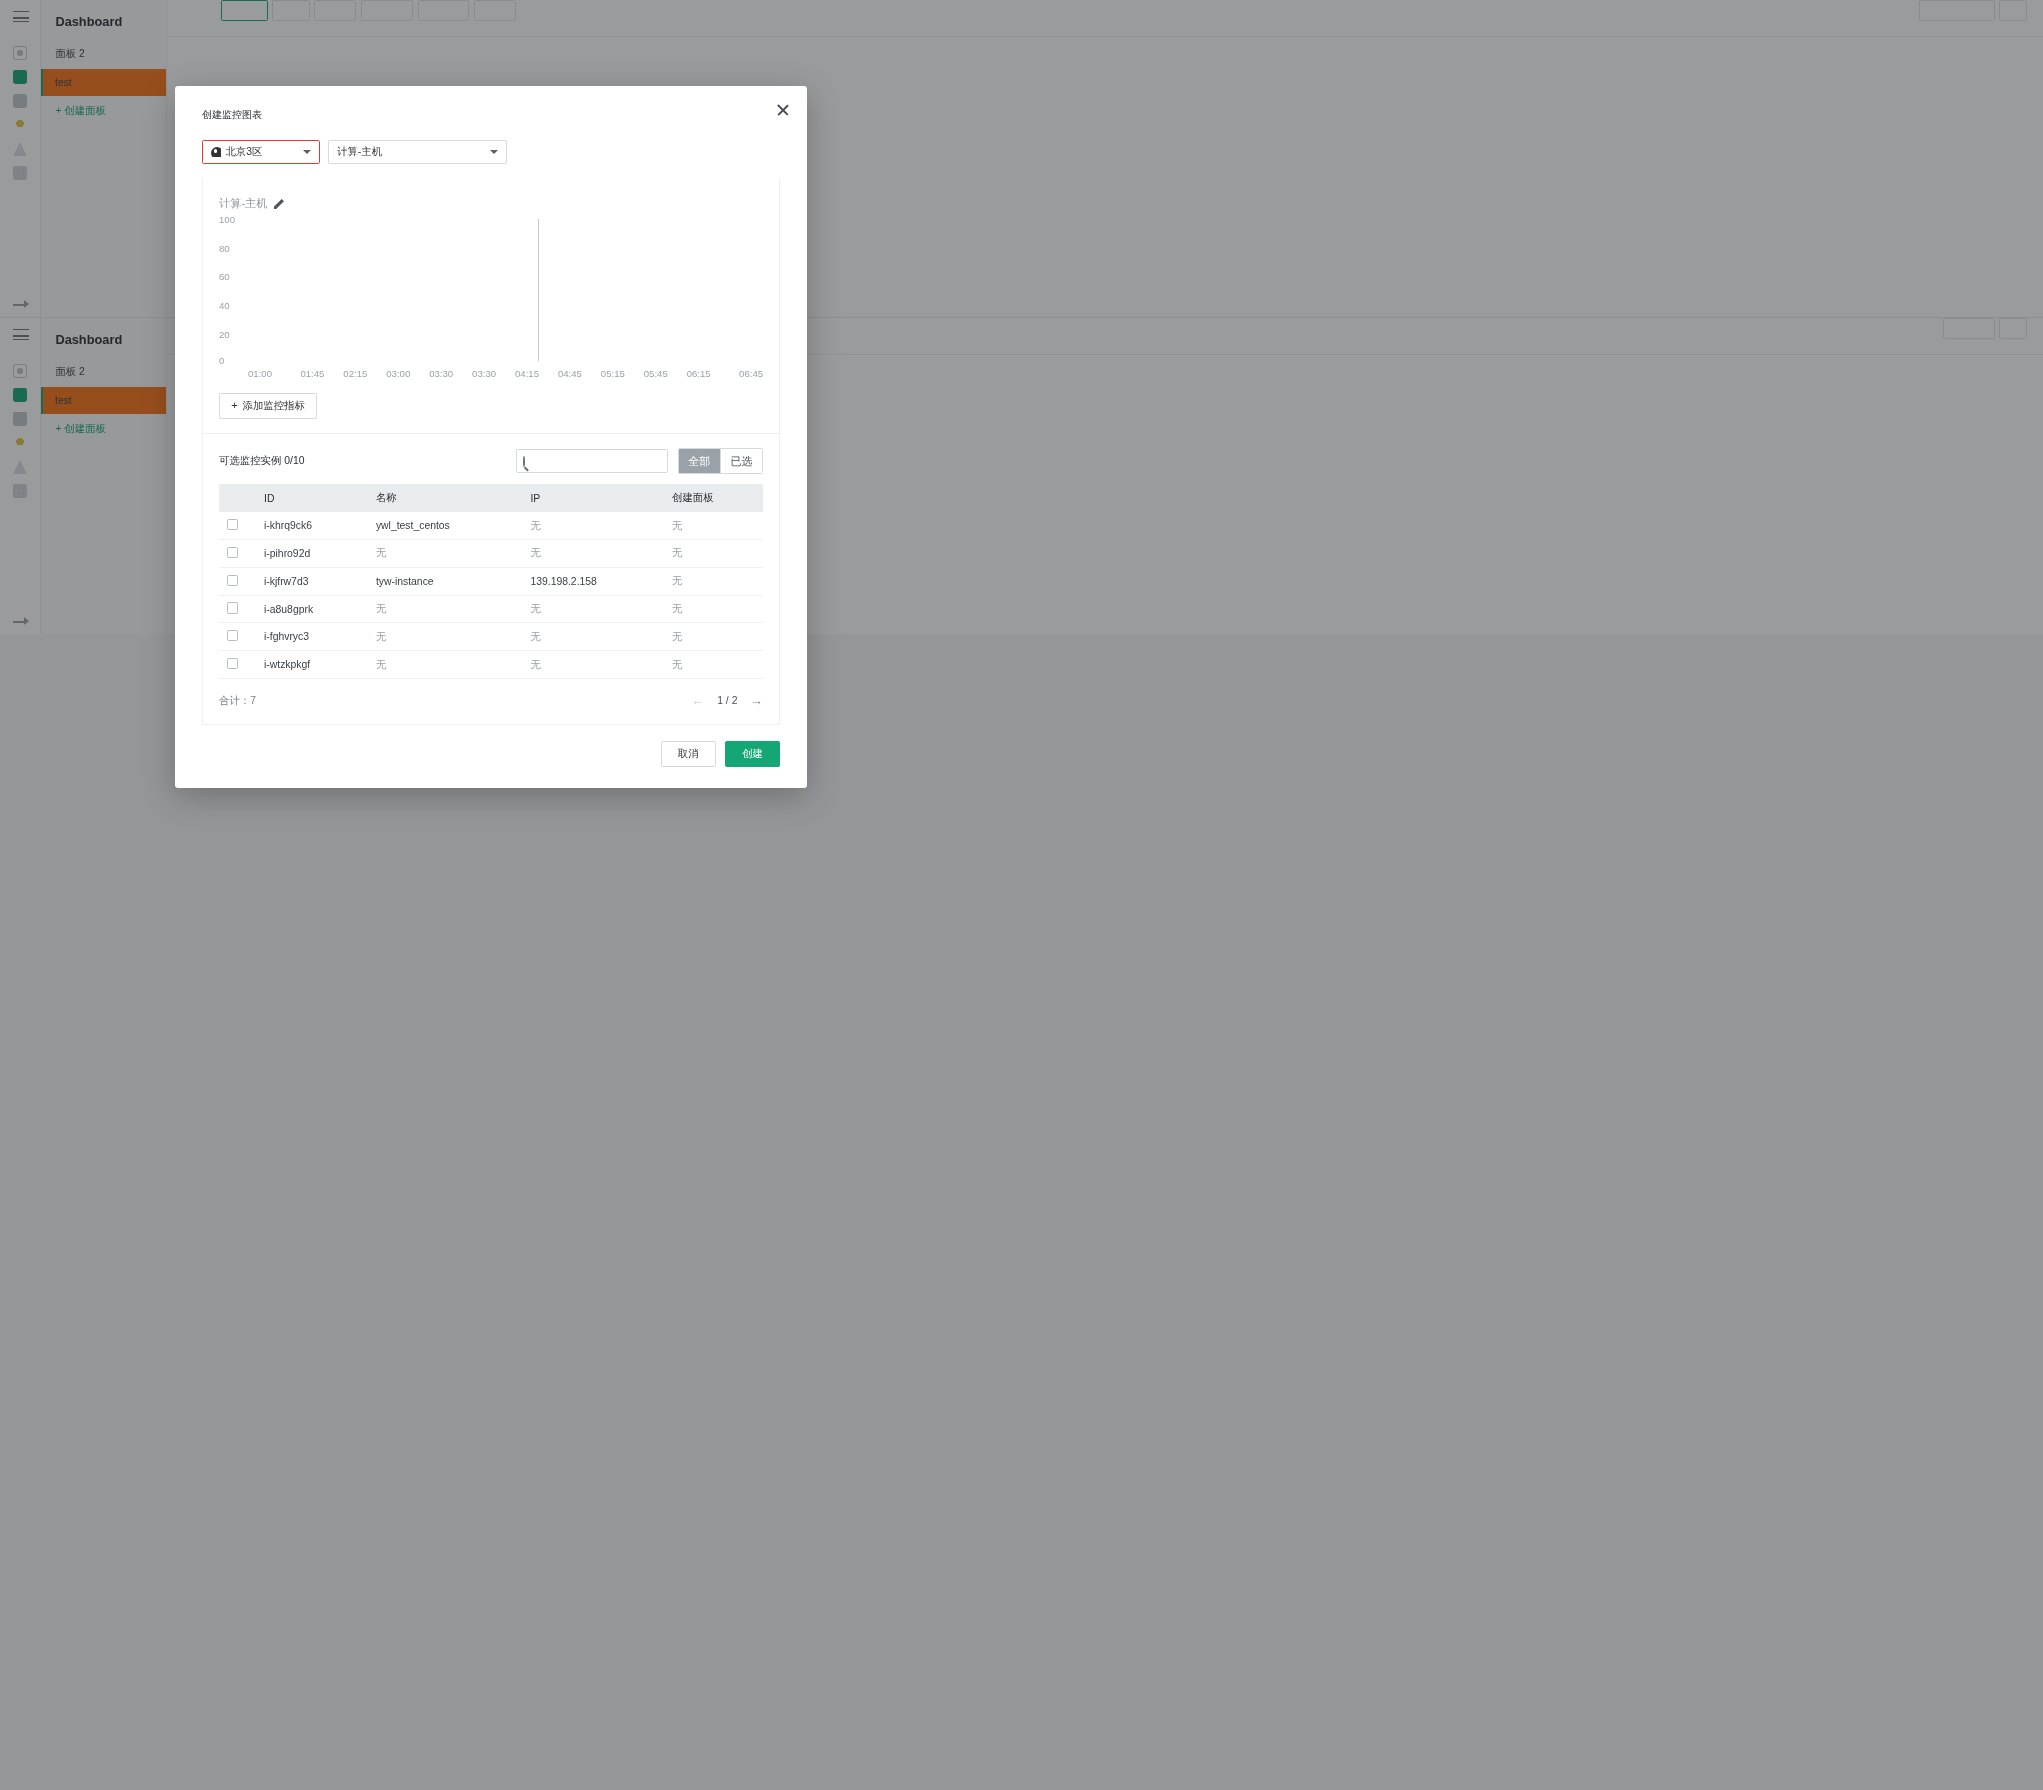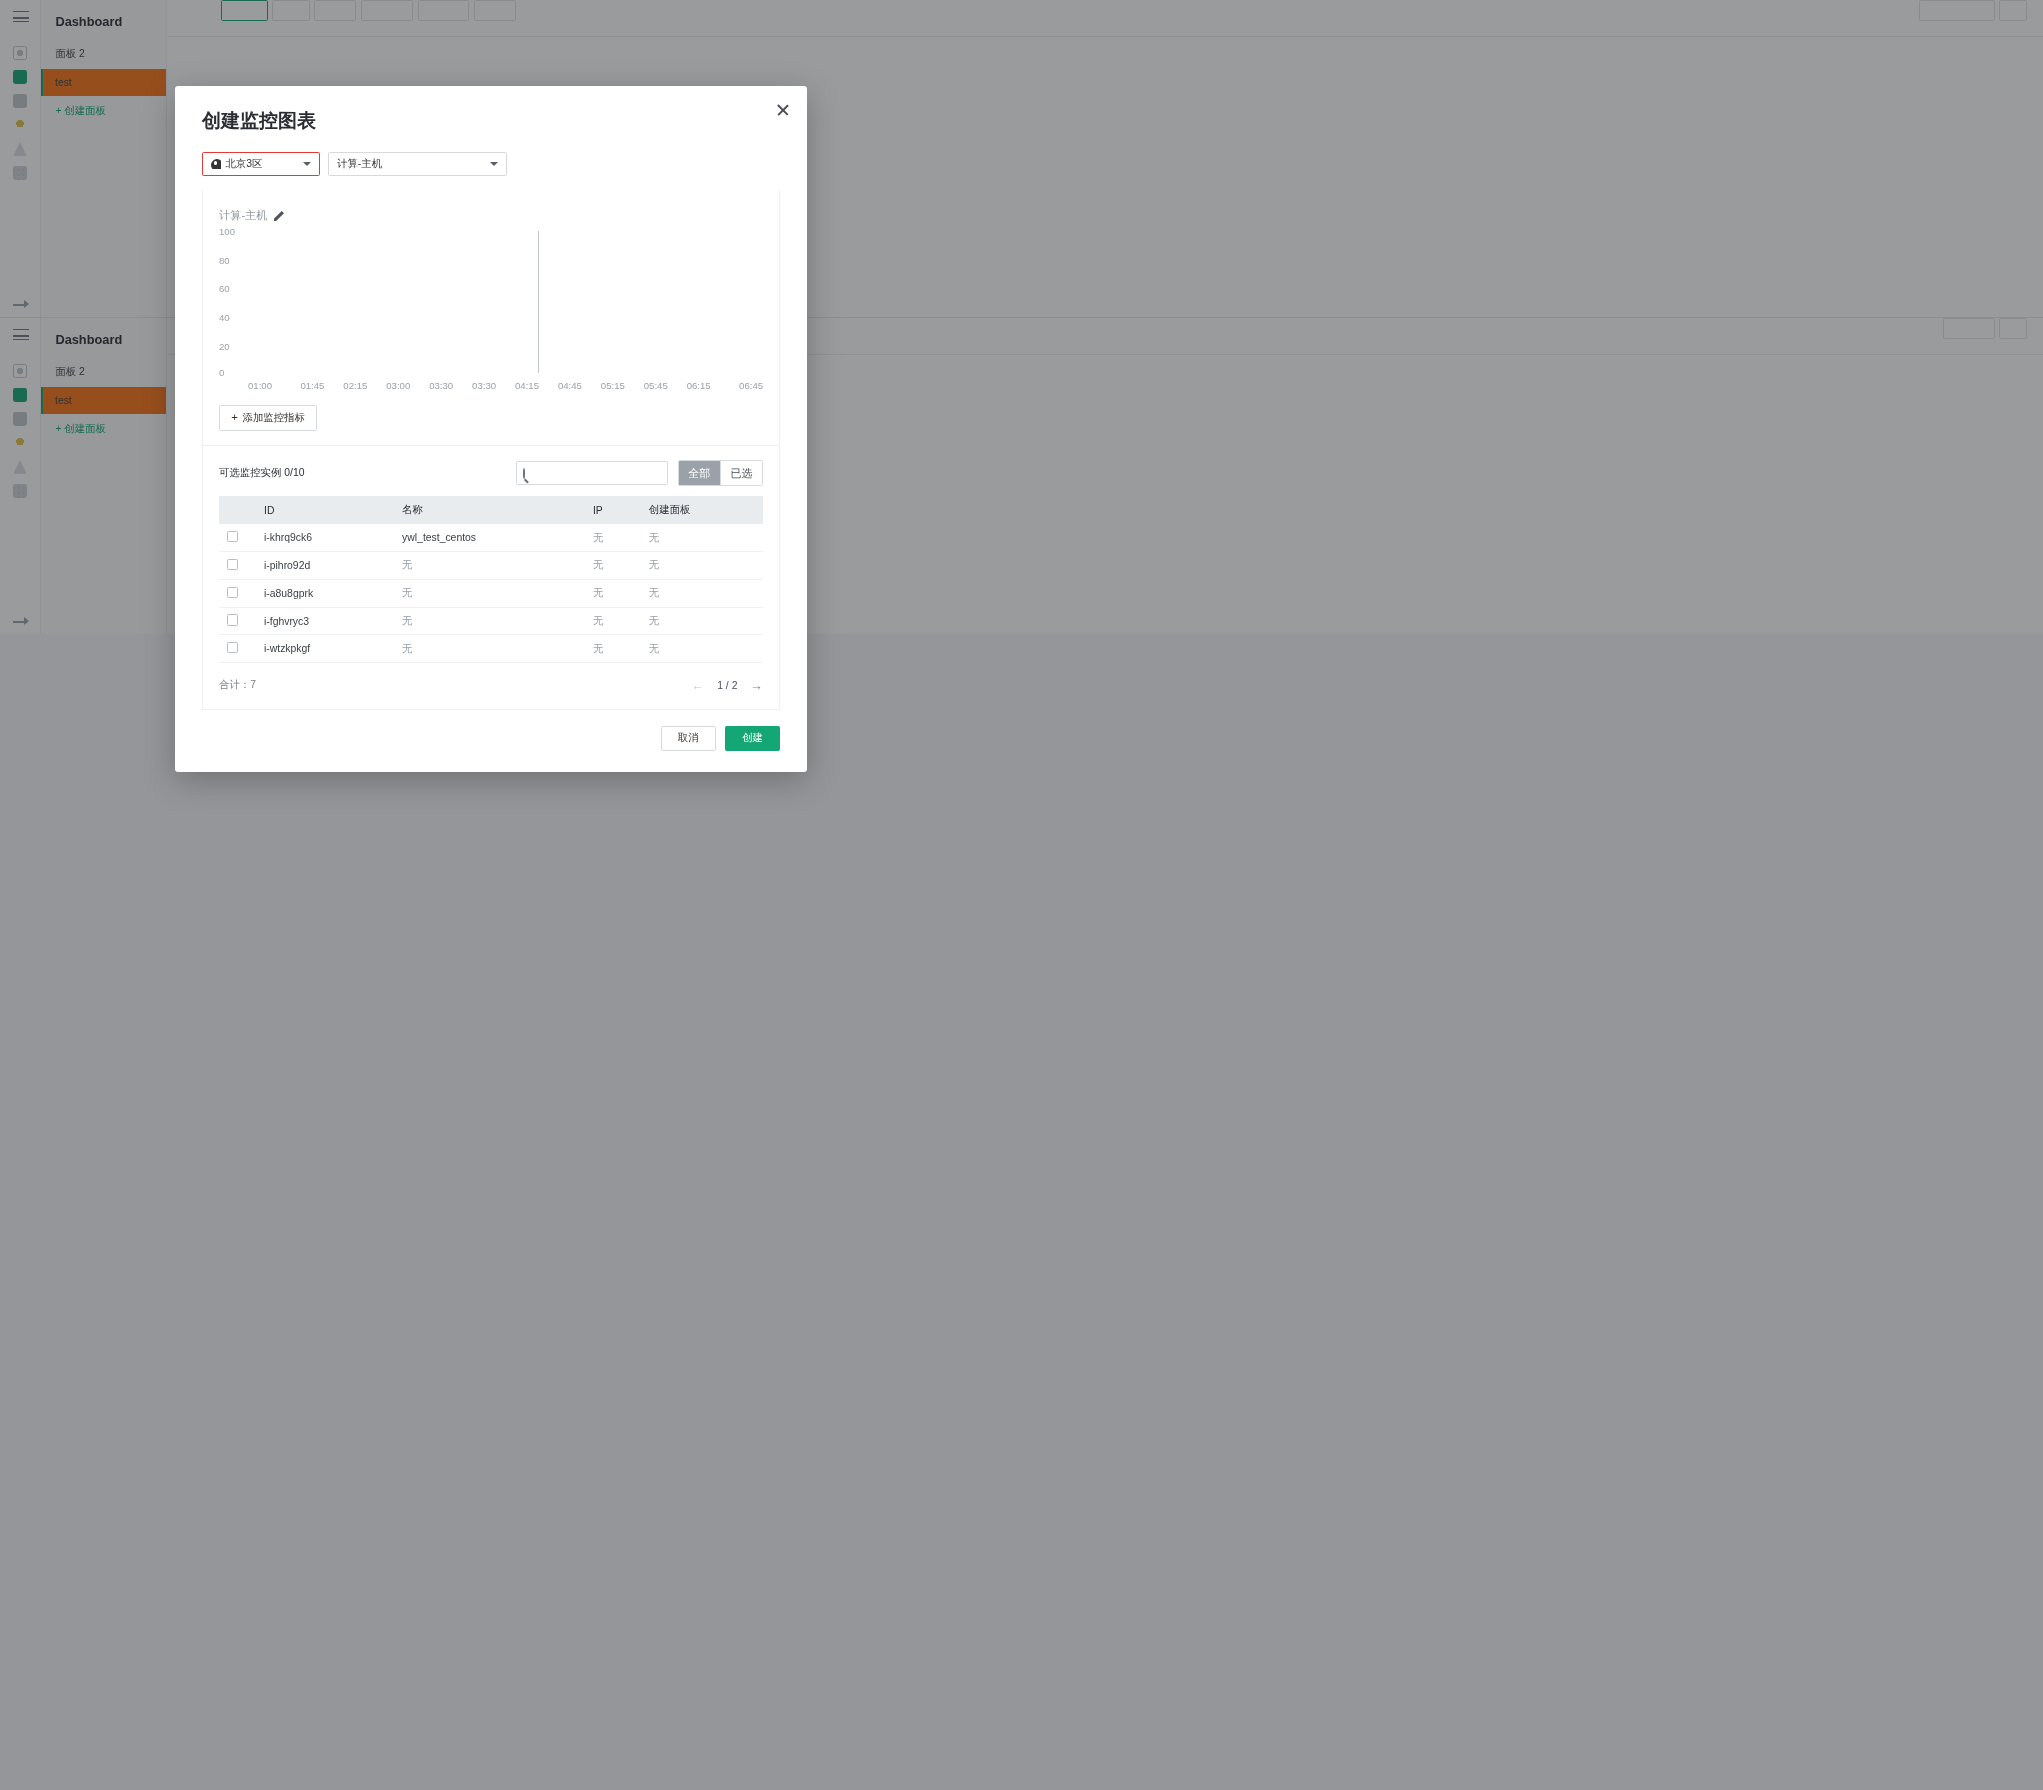--- a/index.html
+++ b/index.html
@@ -36,21 +36,21 @@
 
   
   .scrim { position:absolute; inset:0; background:rgba(30,34,38,0.45); }
 
   
   .modal { position:absolute; left:175px; top:86px; width:632px; background:#fff; border-radius:3.2px; box-shadow:0 8px 32px rgba(0,0,0,.25); padding:22.3px 27px 21px; }
   .modal .close { position:absolute; right:16px; top:16px; width:16px; height:16px; cursor:pointer; }
   .modal .close::before,.modal .close::after{content:"";position:absolute;left:7.2px;top:0.8px;width:1.6px;height:14.4px;background:#4a4f55;}
   .modal .close::before{transform:rotate(45deg);} .modal .close::after{transform:rotate(-45deg);}
 
-  .modal h2 { font-size:19px; font-weight:700; color:#2a2e33; margin-bottom:17.6px; }
+  .modal h2 { font-size:10px; font-weight:400; color:#2a2e33; margin-bottom:17.6px; }
 
   .sel-row { display:flex; gap:8px; margin-bottom:14.4px; }
   .sel { height:24px; border:0.8px solid #d6dadd; border-radius:1.6px; background:#fff; display:flex; align-items:center; padding:0 22.3px 0 8px; position:relative; font-size:10.4px; color:#333; cursor:pointer; }
   .sel::after{content:"";position:absolute;right:8px;top:9.6px;width:0;height:0;border-left:4px solid transparent;border-right:4px solid transparent;border-top:4.8px solid #5a6066;}
   .sel.red { border:1.6px solid #e53935; }
   .sel.wide { width:179px; }
   .sel .pin { width:9.6px;height:9.6px;display:inline-block;margin-right:4.8px;background:#333;clip-path: path('M6 0 C9 0 12 3 12 6 C12 10 6 16 6 16 C6 16 0 10 0 6 C0 3 3 0 6 0 Z'); position:relative;}
   .sel .pin::after{content:"";position:absolute;left:3.2px;top:2.4px;width:3.2px;height:3.2px;border-radius:50%;background:#fff;}
 
   .inner-panel { background:#fff; border:0.8px solid #eef0f2; border-top:none; padding:17.6px 16px 16px; }
@@ -250,20 +250,27 @@
           </tr>
           <tr>
             <td><span class="chk"></span></td>
             <td>i-pihro92d</td>
             <td class="muted">无</td>
             <td class="muted">无</td>
             <td class="muted">无</td>
           </tr>
           <tr>
             <td><span class="chk"></span></td>
+            <td>i-kjfrw7d3</td>
+            <td class="">tyw-instance</td>
+            <td class="">139.198.2.158</td>
+            <td class="muted">无</td>
+          </tr>
+          <tr>
+            <td><span class="chk"></span></td>
             <td>i-a8u8gprk</td>
             <td class="muted">无</td>
             <td class="muted">无</td>
             <td class="muted">无</td>
           </tr>
           <tr>
             <td><span class="chk"></span></td>
             <td>i-fghvryc3</td>
             <td class="muted">无</td>
             <td class="muted">无</td>

